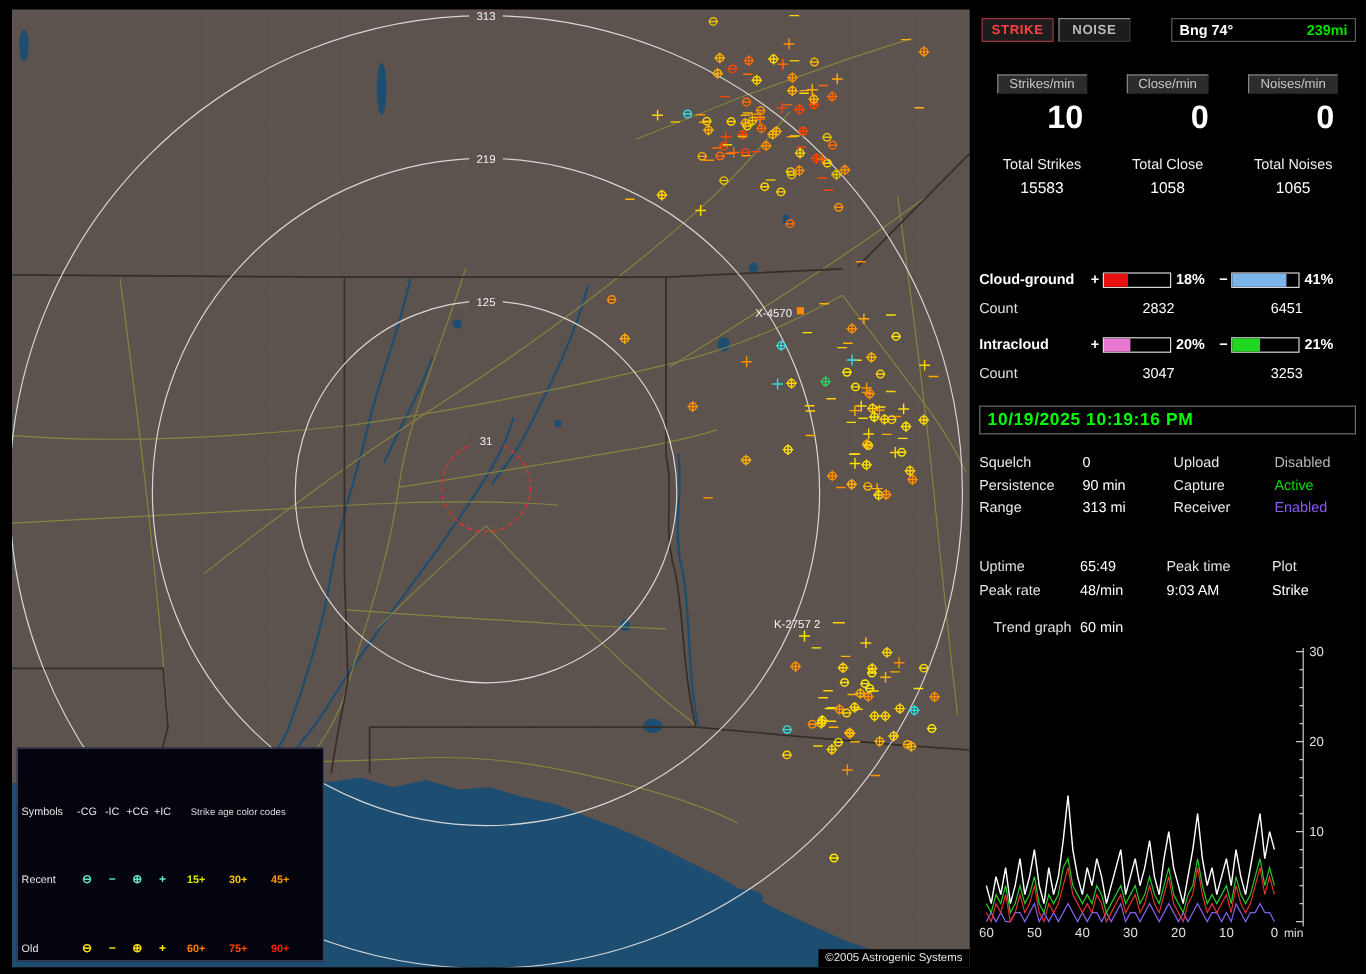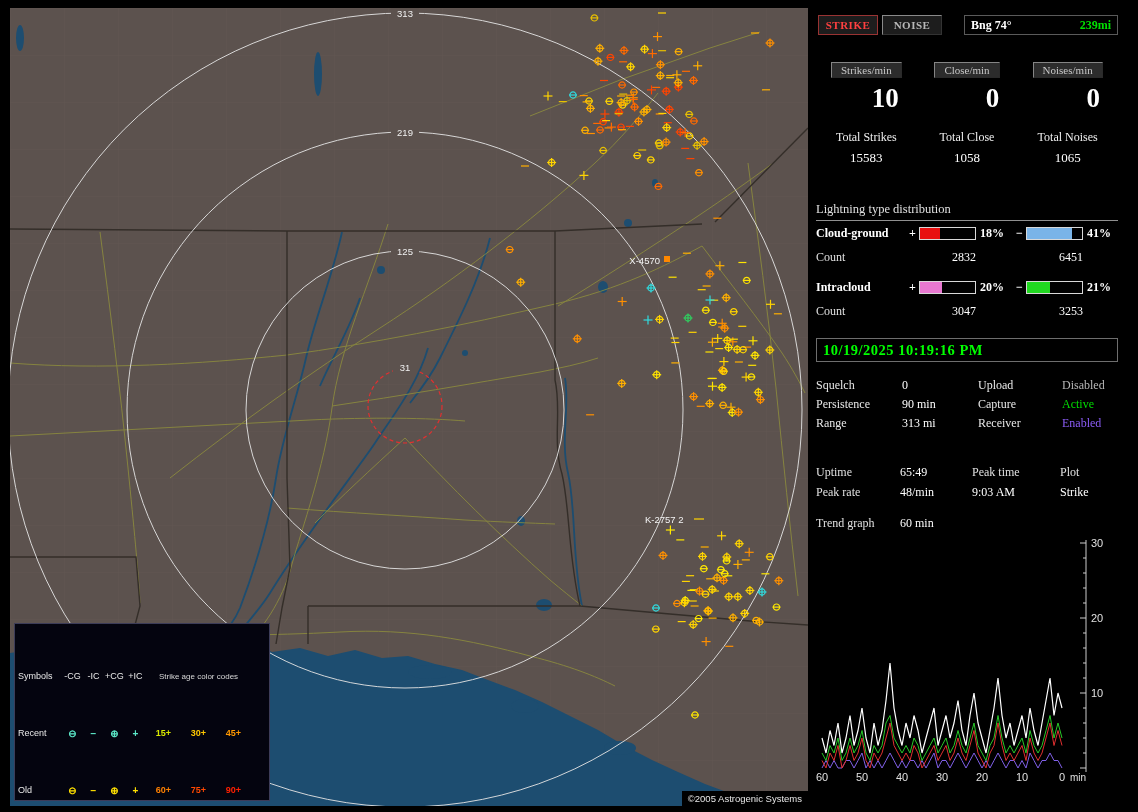--- a/index.html
+++ b/index.html
@@ -15,21 +15,21 @@
   .lg-rowlabel{color:#e8e8e8;}
   .lg-colhead{color:#e8e8e8;text-align:center;}
   .lg-agehead{grid-column:6/9;font-size:8px;color:#d8d8d8;text-align:center;white-space:nowrap;}
   .lg-sym{text-align:center;font-size:10px;font-weight:bold;}
   .lg-age{text-align:center;font-weight:bold;}
   .map-copyright{position:absolute;right:0;bottom:0;background:#000;color:#e8e8e8;
     font-size:9.5px;padding:2px 6px;}
 
   
   .sidebar{position:absolute;left:816px;top:8px;width:314px;height:798px;background:#000;color:#fff;}
-  .sb-row{position:absolute;left:0;right:12px;font-family:Liberation Serif, serif;}
+  .sb-row{position:absolute;left:0;right:0;}
   .topbar{top:8px;height:18px;display:flex;align-items:center;gap:4px;padding-left:2px;}
   .mode-btn{height:18px;display:flex;align-items:center;justify-content:center;width:58px;
     background:#1d1d1d;font-size:11px;font-weight:bold;letter-spacing:.5px;cursor:pointer;}
   .strike-btn{border:1px solid #993333;color:#ff4040;}
   .noise-btn{border:1px solid;border-color:#8a8a8a #333 #333 #8a8a8a;color:#b8b8b8;}
   .bng-box{margin-left:auto;width:140px;height:18px;border:1px solid #5a5a5a;background:#000;
     display:flex;align-items:center;justify-content:space-between;padding:0 6px;font-size:12px;font-weight:bold;}
   .bng-label{color:#fff;}
   .bng-dist{color:#00e000;}
 
@@ -57,21 +57,21 @@
   .date-box{top:330px;height:22px;border:1px solid #6e6e6e;display:flex;align-items:center;
     padding:0 6px;color:#00ff00;font-weight:bold;font-size:14.5px;letter-spacing:.5px;}
 
   .settings{top:368px;display:grid;grid-template-columns:86px 76px 84px 1fr;font-size:12px;line-height:19px;}
   .set-label{color:#e8e8e8;} .set-value{color:#fff;}
 
   .stats{top:454px;display:grid;grid-template-columns:84px 72px 88px 1fr;font-size:12px;line-height:20px;}
   .stat-label{color:#e0e0e0;} .stat-value{color:#fff;}
 
   .trend-head{top:508px;display:grid;grid-template-columns:84px 1fr;font-size:12px;}
-  .trend-label{color:#e0e0e0;} .trend-window{color:#fff;}
+  .trend-label{color:#e0e0e0;margin-left:12px;} .trend-window{color:#fff;}
   #trend-svg{position:absolute;top:528px;left:0;}
 </style>
 </head>
 <body>
 
 <div class="stage">
 
   <div class="map-panel">
     <svg id="map-svg" viewBox="0 0 798 798" width="798" height="798">
       <defs>
@@ -1108,21 +1108,20 @@
       <div>
         <div class="total-label">Total Close</div>
         <div class="total-value">1058</div>
       </div>
       <div>
         <div class="total-label">Total Noises</div>
         <div class="total-value">1065</div>
       </div>
     </div>
 
-    <div class="sb-row dist-title">Lightning type distribution</div>
 
     <div class="sb-row dist-grid dist-row1">
       <span class="dist-label">Cloud-ground</span>
       <span class="dist-sign">+</span>
       <span class="dist-bar">
           <span class="dist-fill" style="width: 36%; background: rgb(232, 16, 16);"></span>
         </span>
       <span class="dist-pct">18%</span>
       <span class="dist-sign">−</span>
       <span class="dist-bar">

